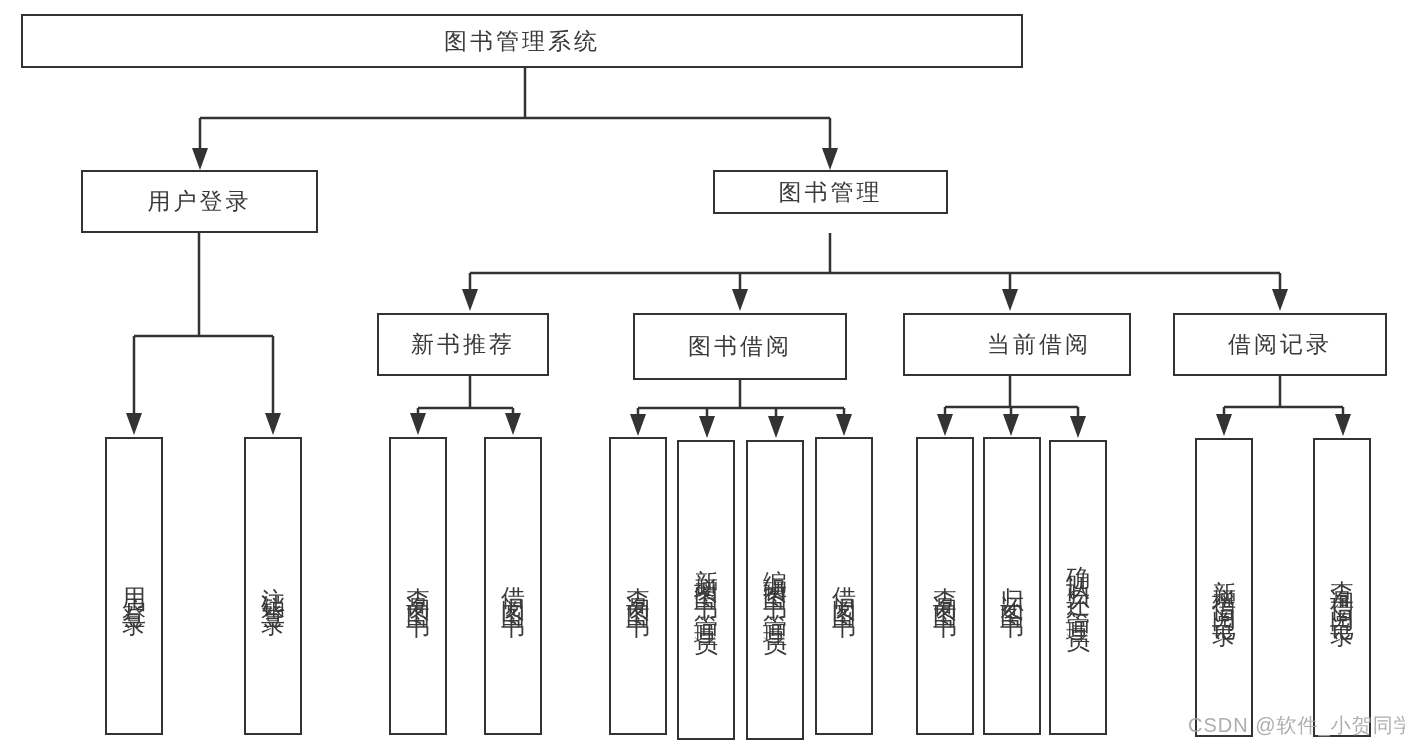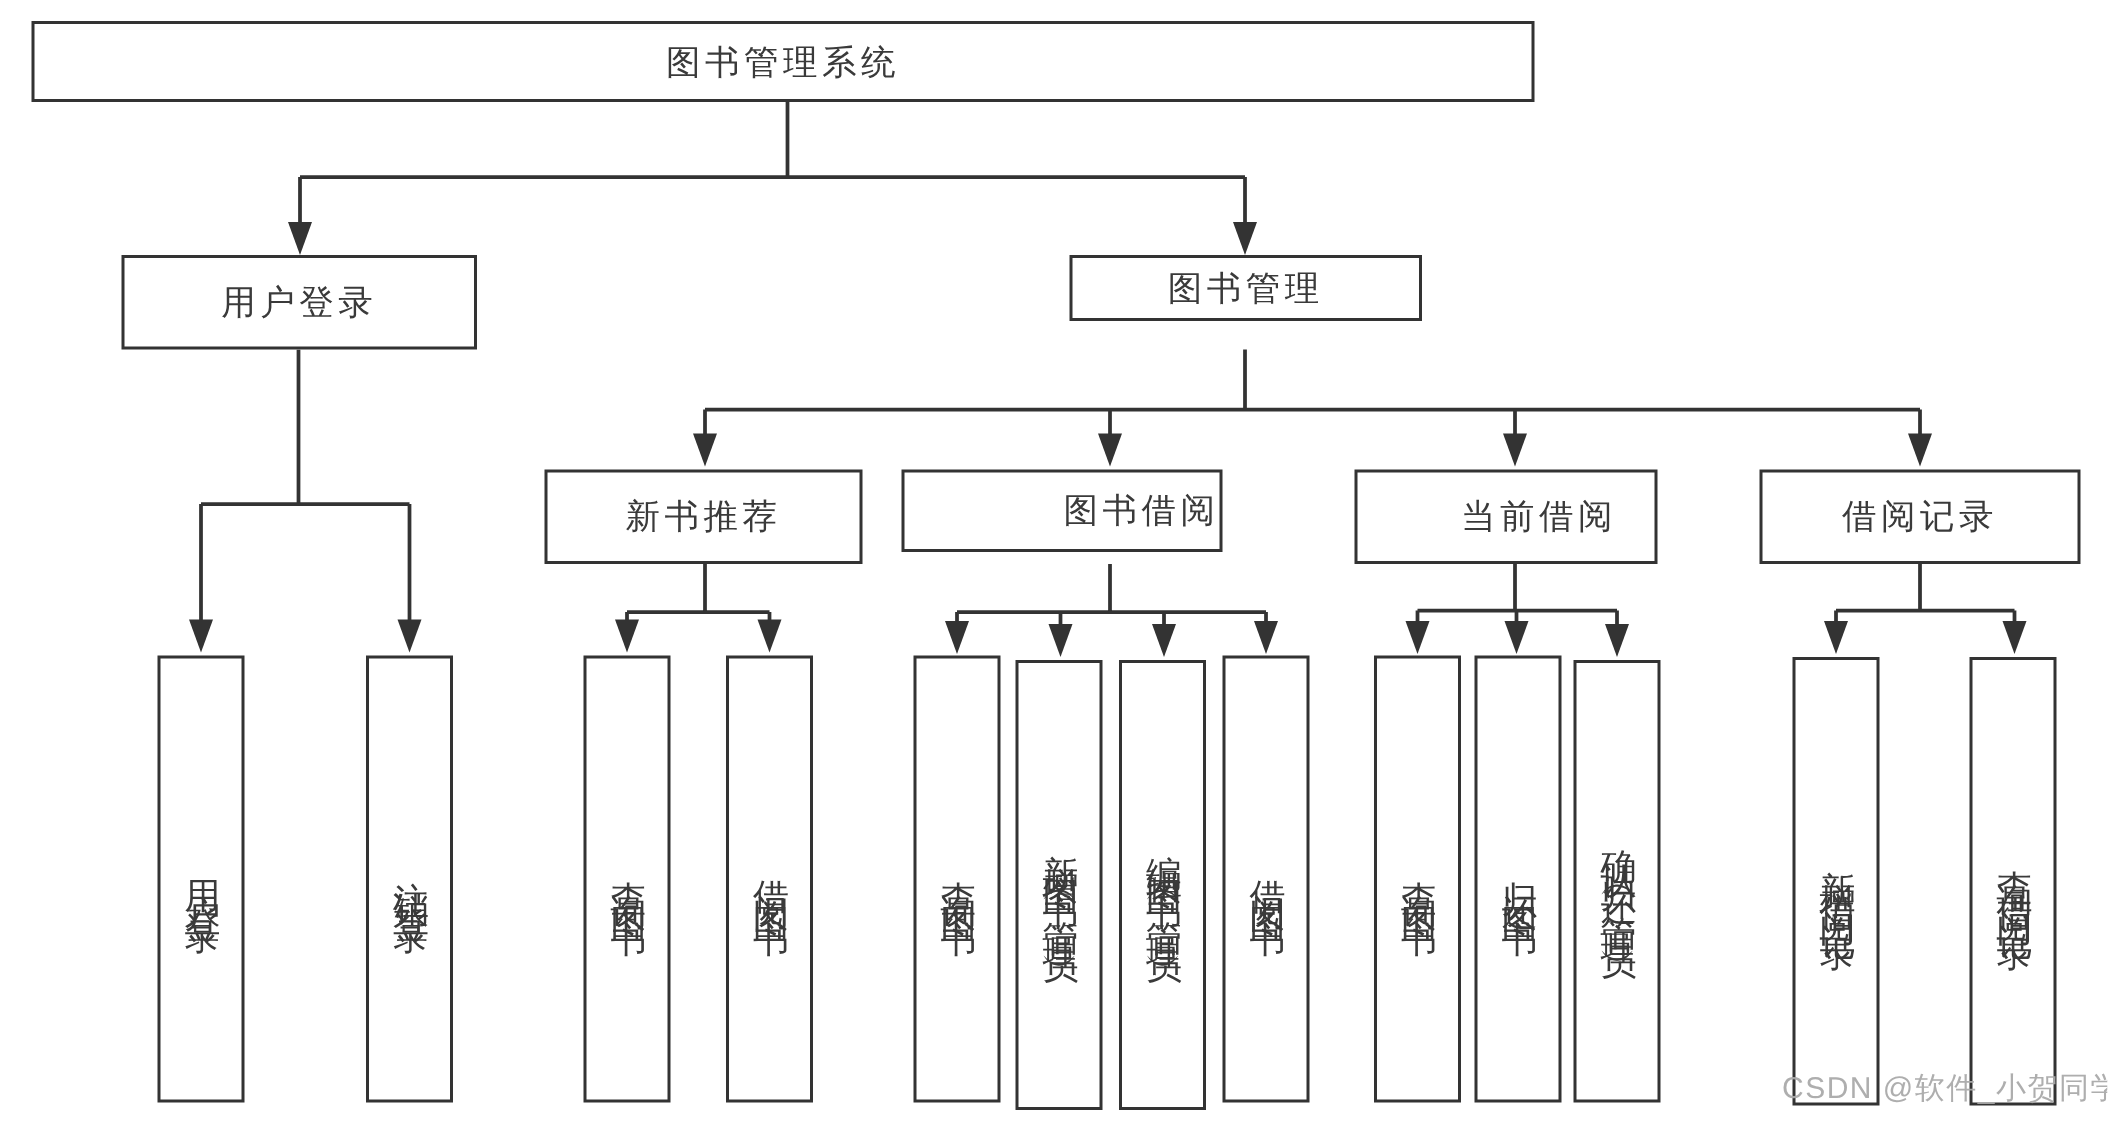--- a/index.html
+++ b/index.html
@@ -97,27 +97,27 @@
     <span class="hlabel">图书管理系统</span>
   </div>
 
   <div class="box" style="left:81px; top:170px; width:237px; height:63px;">
     <span class="hlabel">用户登录</span>
   </div>
   <div class="box" style="left:713px; top:170px; width:235px; height:44px;">
     <span class="hlabel">图书管理</span>
   </div>
 
-  <div class="box" style="left:363px; top:313px; width:212px; height:63px;">
+  <div class="box" style="left:377px; top:313px; width:172px; height:63px;">
     <span class="hlabel">新书推荐</span>
   </div>
-  <div class="box" style="left:601px; top:313px; width:214px; height:55px;justify-content:flex-end;">
+  <div class="box" style="left:633px; top:313px; width:214px; height:67px;">
     <span class="hlabel">图书借阅</span>
   </div>
-  <div class="box" style="left:903px; top:313px; width:202px; height:63px;padding-left:44px;">
+  <div class="box" style="left:903px; top:313px; width:228px; height:63px;padding-left:44px;">
     <span class="hlabel">当前借阅</span>
   </div>
   <div class="box" style="left:1173px; top:313px; width:214px; height:63px;">
     <span class="hlabel">借阅记录</span>
   </div>
 
   <div class="box leaf" style="left:105px; top:437px; height:298px;">
     <span class="vlabel">用户登录</span>
   </div>
   <div class="box leaf" style="left:244px; top:437px; height:298px;">

